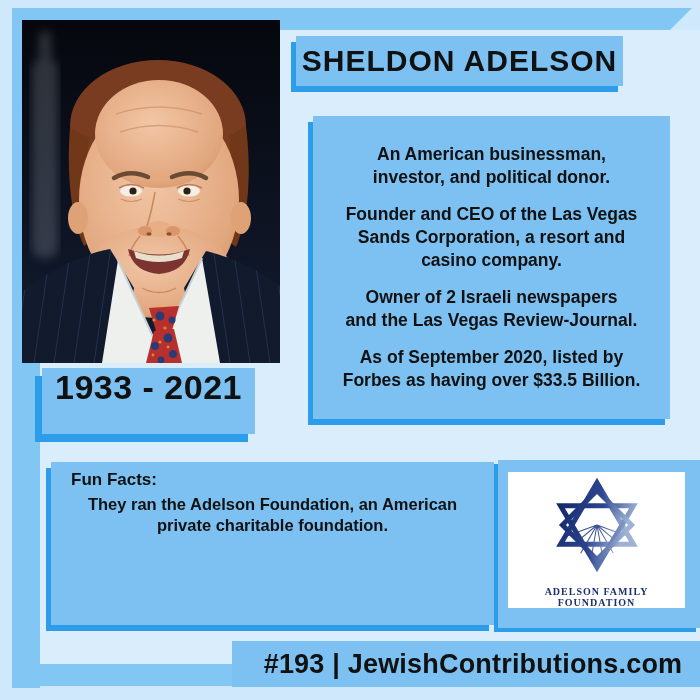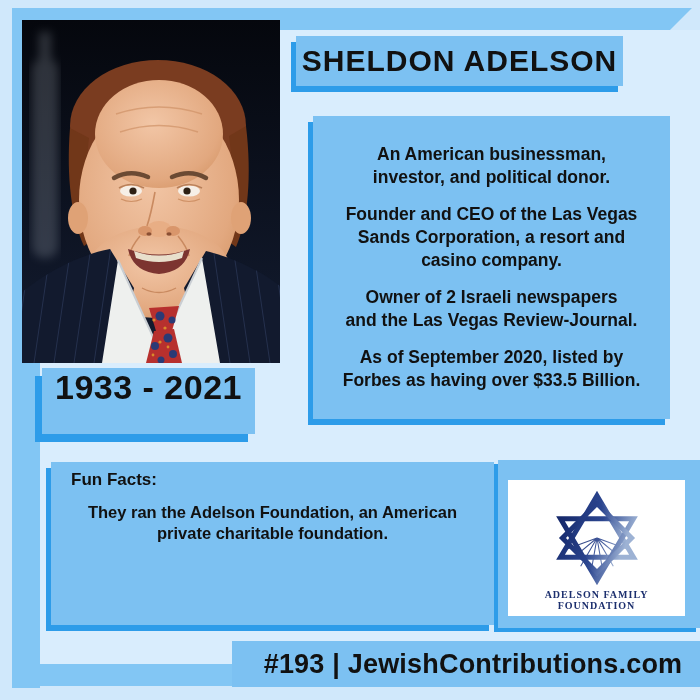--- a/index.html
+++ b/index.html
@@ -25,24 +25,24 @@
   
   .years-box{left:42px;top:368px;width:213px;height:66px;box-shadow:-7px 8px 0 var(--shadow-blue);display:flex;align-items:flex-start;justify-content:center;}
   .years-box span{font-size:34px;font-weight:bold;letter-spacing:.5px;}
   
   .bio-box{left:305px;top:116px;width:357px;height:303px;padding:0;box-sizing:border-box;display:flex;flex-direction:column;justify-content:center;margin-left:8px;}
   .bio-box p{margin:7px 8px;text-align:center;font-size:17.5px;font-weight:bold;line-height:1.32;}
   
   .fun-box{left:51px;top:462px;width:443px;height:163px;box-sizing:border-box;padding:8px 4px 0 4px;}
   .fun-heading{font-size:17px;font-weight:bold;margin:0 0 0 16px;}
   .fun-primary{margin:2px 0 6px 0;text-align:center;font-size:17px;font-weight:bold;line-height:1.28;}
-  .fun-secondary{margin:12px;text-align:center;font-size:16.5px;font-weight:bold;line-height:1.27;}
+  .fun-secondary{margin:4px;text-align:center;font-size:16.5px;font-weight:bold;line-height:1.27;}
   
   .logo-block{position:absolute;left:498px;top:460px;width:202px;height:168px;background:var(--box-blue);box-shadow:-4px 4px 0 var(--shadow-blue);z-index:3;}
-  .logo-card{position:absolute;left:10px;top:20px;width:177px;height:136px;background:#ffffff;display:flex;flex-direction:column;align-items:center;justify-content:center;}
+  .logo-card{position:absolute;left:10px;top:12px;width:177px;height:136px;background:#ffffff;display:flex;flex-direction:column;align-items:center;justify-content:space-between;}
   .logo-card svg{margin-top:4px;}
   .logo-label{font-family:"Liberation Serif",serif;font-size:10px;letter-spacing:1px;color:var(--logo-navy);font-weight:bold;margin-top:2px;text-align:center;}
   
   .footer-band{position:absolute;left:232px;top:641px;width:482px;height:46px;background:var(--box-blue);z-index:4;display:flex;align-items:center;justify-content:center;}
   .footer-band span{font-size:27px;font-weight:bold;color:var(--text-black);letter-spacing:.2px;}
 </style>
 </head>
 <body>
 
 <div id="poster">

